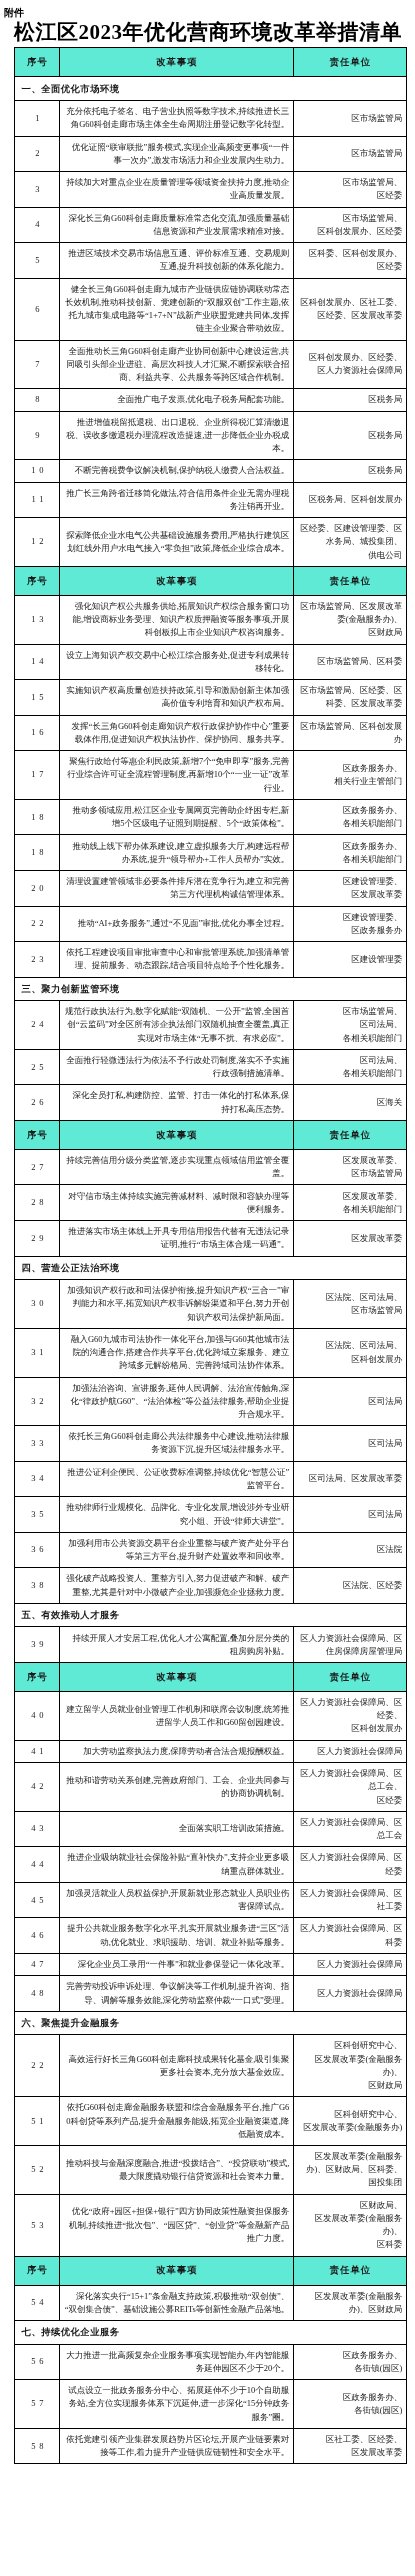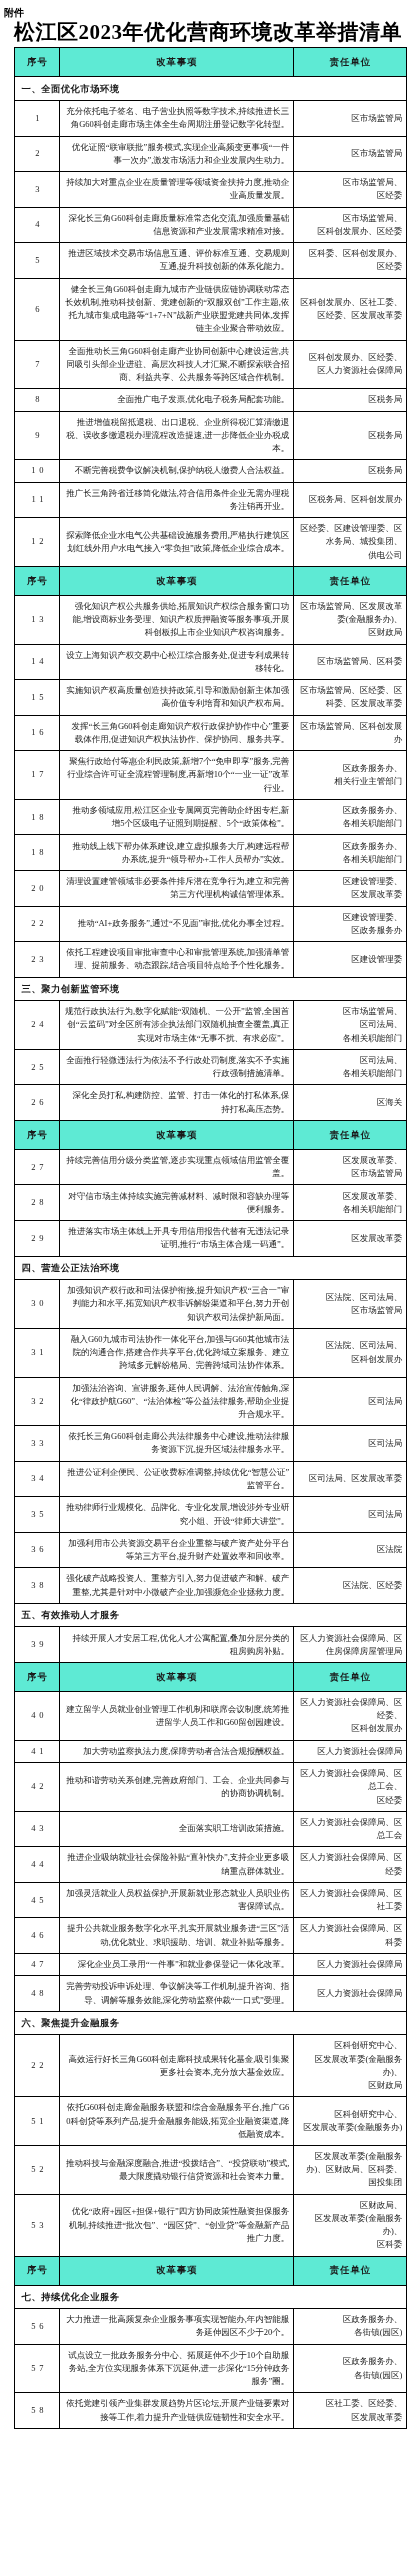--- a/index.html
+++ b/index.html
@@ -383,20 +383,25 @@
           <td class="item-cell">优化“政府+园区+担保+银行”四方协同政策性融资担保服务机制,持续推进“批次包”、“园区贷”、“创业贷”等金融新产品推广力度。</td>
           <td class="unit-cell">区财政局、
 区发展改革委(金融服务办)、
 区科委</td>
         </tr>
         <tr class="head-row">
           <td>序号</td>
           <td>改革事项</td>
           <td>责任单位</td>
         </tr>
+        <tr>
+          <td class="no-cell">54</td>
+          <td class="item-cell">深化落实央行“15+1”条金融支持政策,积极推动“双创债”、“双创集合债”、基础设施公募REITs等创新性金融产品落地。</td>
+          <td class="unit-cell">区发展改革委(金融服务办)、区财政局</td>
+        </tr>
         <tr class="section-row">
           <td colspan="3">七、持续优化企业服务</td>
         </tr>
         <tr>
           <td class="no-cell">56</td>
           <td class="item-cell">大力推进一批高频复杂企业服务事项实现智能办,年内智能服务延伸园区不少于20个。</td>
           <td class="unit-cell">区政务服务办、
 各街镇(园区)</td>
         </tr>
         <tr>

